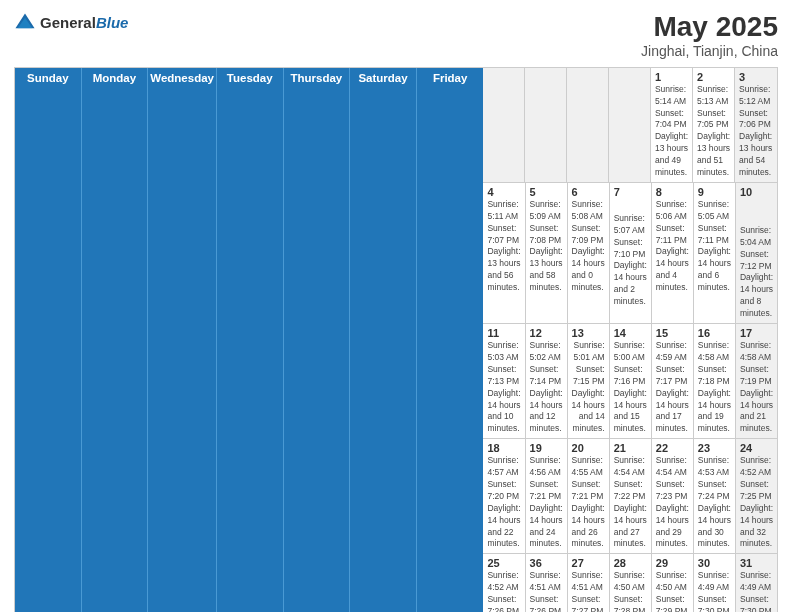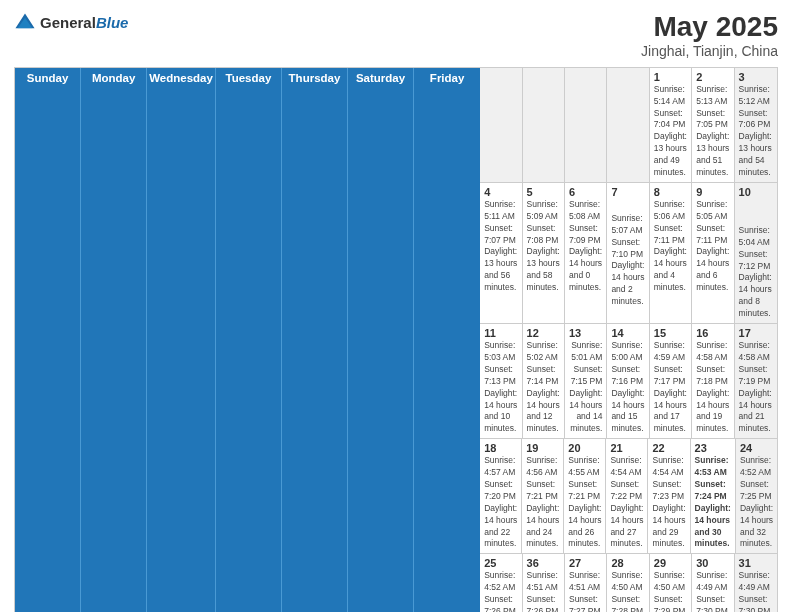--- a/index.html
+++ b/index.html
@@ -316,21 +316,21 @@
           </div>
           <div class="cal-cell">
             <div class="day-num">22</div>
             <div class="day-info" style="white-space: pre-line;">Sunrise: 4:54 AM
 Sunset: 7:23 PM
 Daylight: 14 hours
 and 29 minutes.</div>
           </div>
           <div class="cal-cell">
             <div class="day-num">23</div>
-            <div class="day-info" style="white-space: pre-line; font-weight: bold;">Sunrise: 4:53 AM
+            <div class="day-info" style="white-space: pre-line;">Sunrise: 4:53 AM
 Sunset: 7:24 PM
 Daylight: 14 hours
 and 30 minutes.</div>
           </div>
           <div class="cal-cell shaded">
             <div class="day-num">24</div>
             <div class="day-info" style="white-space: pre-line;">Sunrise: 4:52 AM
 Sunset: 7:25 PM
 Daylight: 14 hours
 and 32 minutes.</div>

